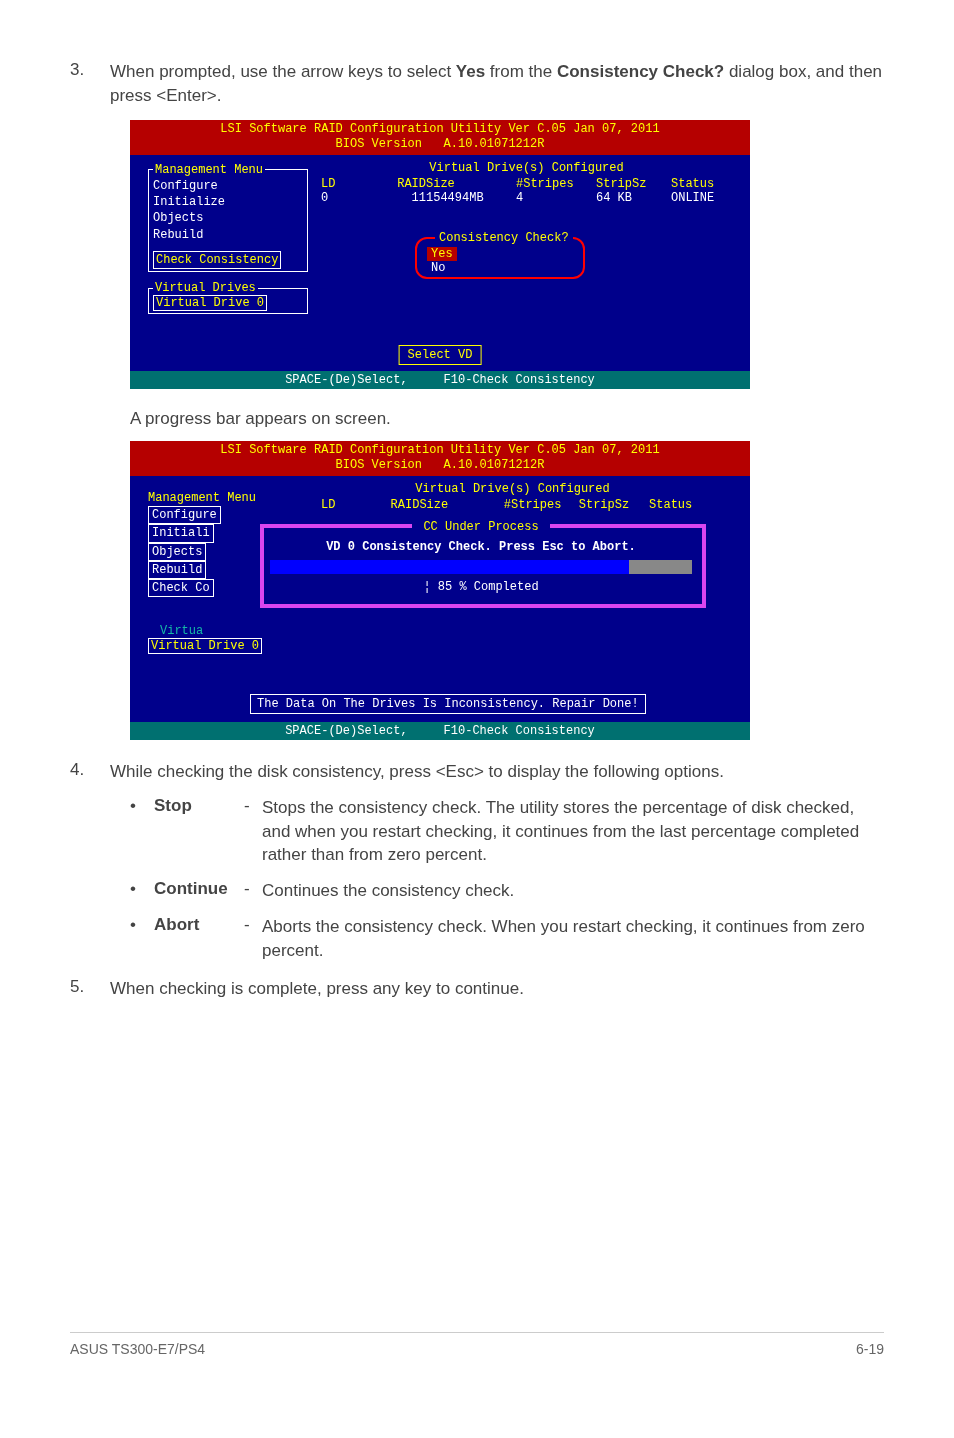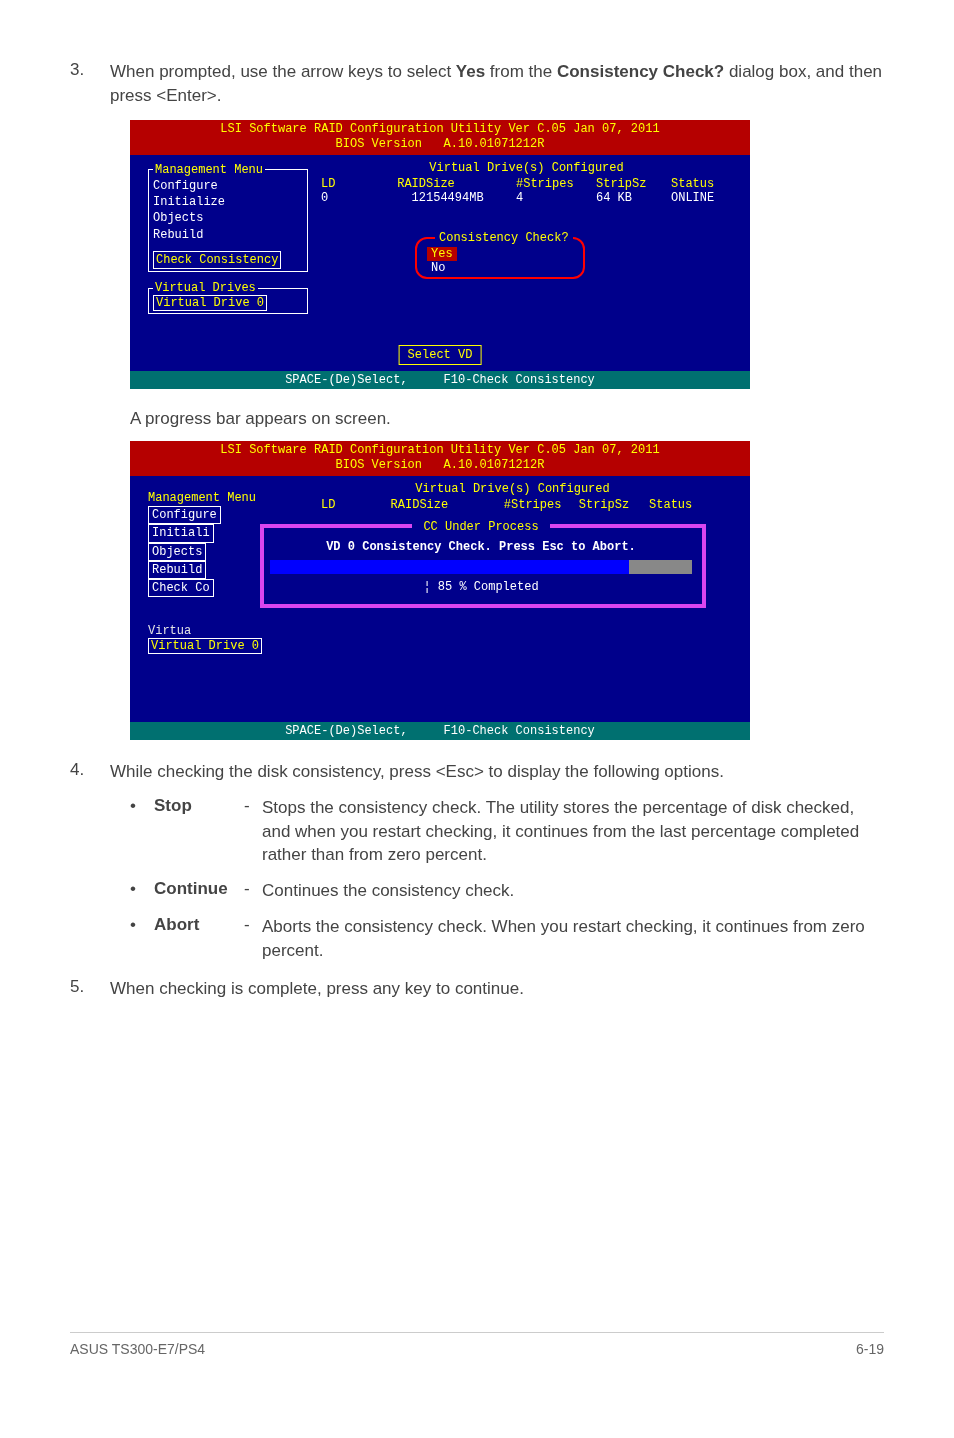--- a/index.html
+++ b/index.html
@@ -311,21 +311,21 @@
         <div class="cols">
           <span class="c-ld">LD</span>
           <span class="c-raid">RAID</span>
           <span class="c-size">Size</span>
           <span class="c-str">#Stripes</span>
           <span class="c-ssz">StripSz</span>
           <span class="c-stat">Status</span>
         </div>
         <div class="row-data">
           <span class="c-ld">0</span>
-          <span class="c-raid">12</span>
+          <span class="c-raid">11</span>
           <span class="c-size">154494MB</span>
           <span class="c-str">4</span>
           <span class="c-ssz">64 KB</span>
           <span class="c-stat">ONLINE</span>
         </div>
       </div>
       <div class="cc-dialog">
         <span class="cc-title">Consistency Check?</span>
         <div class="cc-opts">
           <div class="cc-yes">Yes</div>
@@ -363,24 +363,25 @@
         </div>
       </div>
       <div class="progress-section">
         <span class="cc-under">CC Under Process</span>
         <div class="prog-msg">VD 0 Consistency Check. Press Esc to Abort.</div>
         <div class="prog-bar-outer">
           <div class="prog-bar-inner"></div>
         </div>
         <div class="prog-pct">¦ 85 % Completed</div>
       </div>
-      <div style="position:absolute;left:18px;top:148px;color:#e5e5e5;">Virtua</div>
+      <div style="position:absolute;left:30px;top:148px;color:#14b8a6;">Virtua</div>
       <div style="position:absolute;left:18px;top:162px;">
         <span class="vd-item">Virtual Drive 0</span>
       </div>
+      <div class="repair-done">The Data On The Drives Is Inconsistency. Repair Done!</div>
     </div>
     <div class="bios-footer">SPACE-(De)Select,     F10-Check Consistency</div>
   </div>
 
   <div class="step">
     <div class="step-num">4.</div>
     <div class="step-body">While checking the disk consistency, press &lt;Esc&gt; to display the following options.</div>
   </div>
 
   <div class="options-list">

